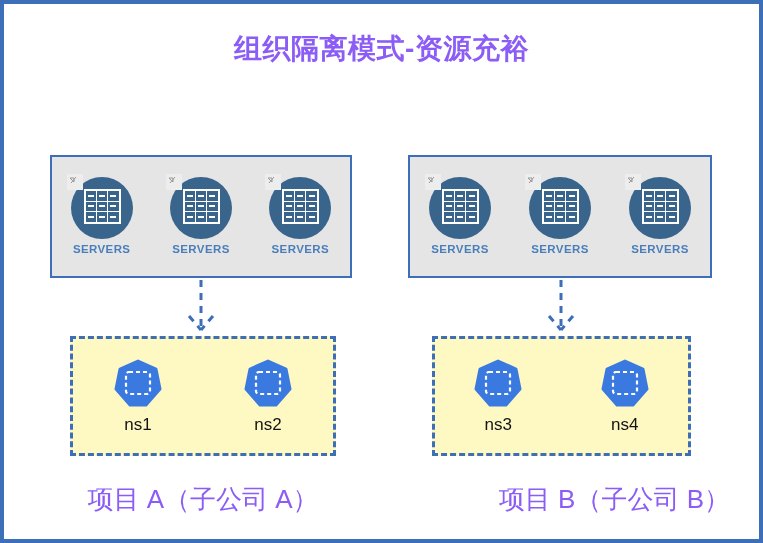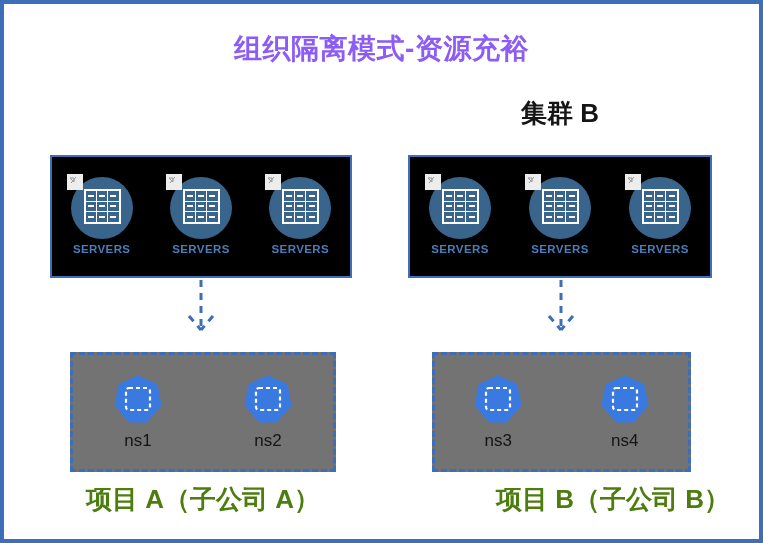--- a/index.html
+++ b/index.html
@@ -53,21 +53,21 @@
   .cluster-label.left  { left: 80px; }
   .cluster-label.right { left: 440px; }
 
   
   .cluster-box {
     position: absolute;
     top: 155px;
     height: 123px;
     box-sizing: border-box;
     border: 2px solid #3d6fb8;
-    background: #000000;
+    background: #e5e5e5;
   }
   .cluster-box.left  { left: 50px;  width: 302px; }
   .cluster-box.right { left: 408px; width: 304px; }
 
   .server-row {
     position: absolute;
     left: 0; top: 0;
     width: 100%;
     height: 100%;
     display: flex;
@@ -151,25 +151,25 @@
     top: 278px;
     width: 40px;
     height: 60px;
   }
   .flow-arrow.left  { left: 181px; }
   .flow-arrow.right { left: 541px; }
 
   
   .project-box {
     position: absolute;
-    top: 352px;
+    top: 336px;
     height: 120px;
     box-sizing: border-box;
     border: 3px dashed #3d6fb8;
-    background: #737373;
+    background: #fef9c3;
   }
   .project-box.left  { left: 70px;  width: 266px; }
   .project-box.right { left: 432px; width: 259px; }
 
   .ns-row {
     position: absolute;
     left: 0; top: 0;
     width: 100%;
     height: 100%;
     display: flex;
@@ -194,37 +194,36 @@
     color: #141414;
     line-height: 1;
   }
 
   .project-label {
     position: absolute;
     top: 482px;
     width: 330px;
     text-align: center;
     font-size: 26px;
-    font-weight: 700;
-    color: #4d7c0f;
+    font-weight: 400;
+    color: #8b5cf6;
     white-space: nowrap;
   }
   .project-label.left  { left: 38px; }
   .project-label.right { left: 400px; text-align: right; }
 </style>
 </head>
 <body>
 
 <div id="canvas">
 
   <div id="outer-frame"></div>
 
   <div class="diagram-title">组织隔离模式-资源充裕</div>
 
-  <div class="cluster-label right">集群 B</div>
 
   <div class="cluster-box left">
     <div class="server-row">
 
       <div class="server-node">
         <div class="server-icon-wrap">
           <div class="server-circle"></div>
           <div class="server-grid">
             <div class="server-cell"></div>
               <div class="server-cell"></div>

